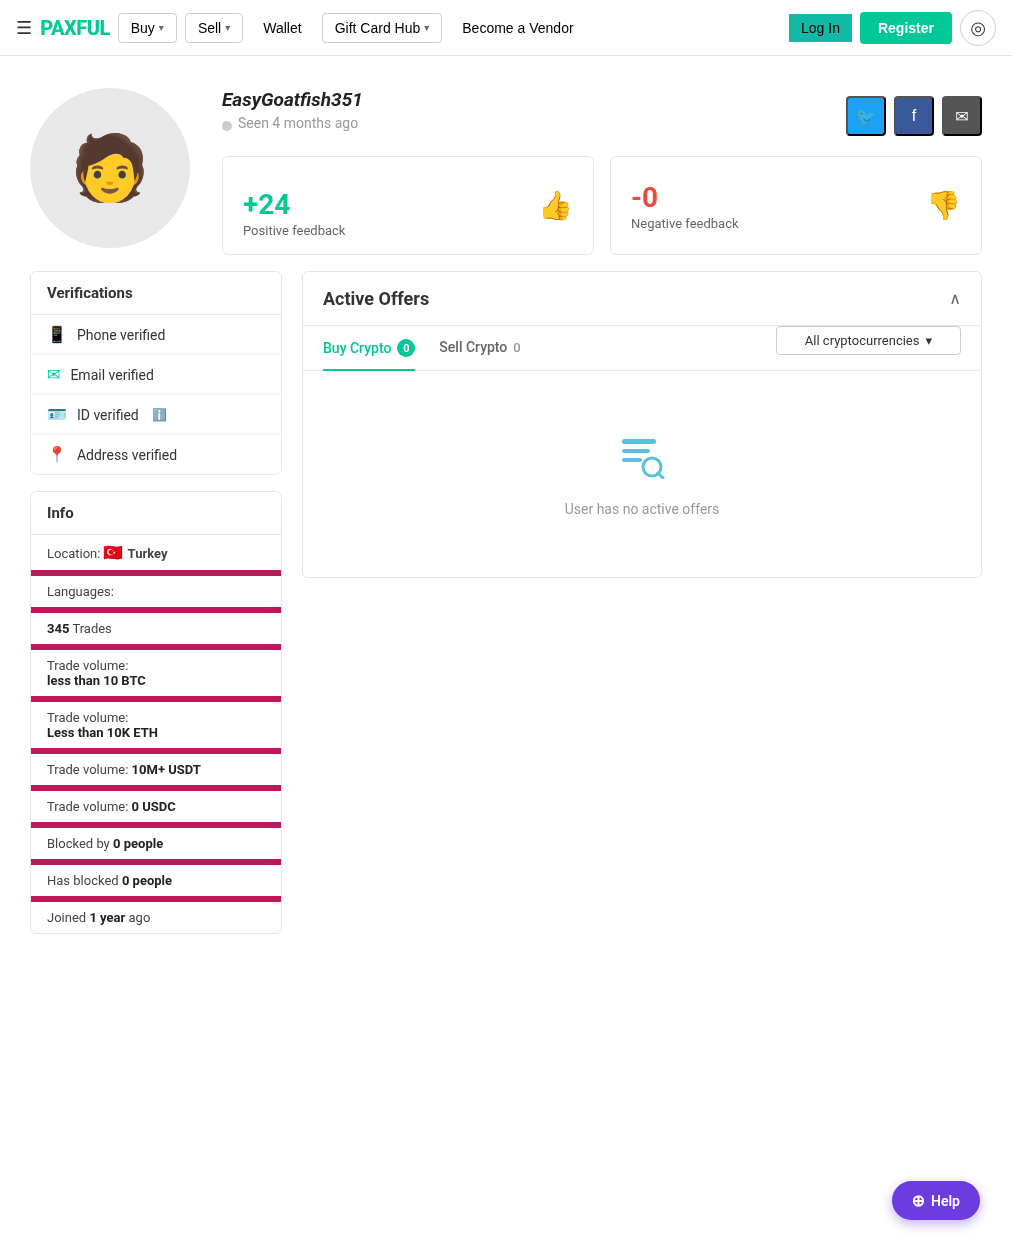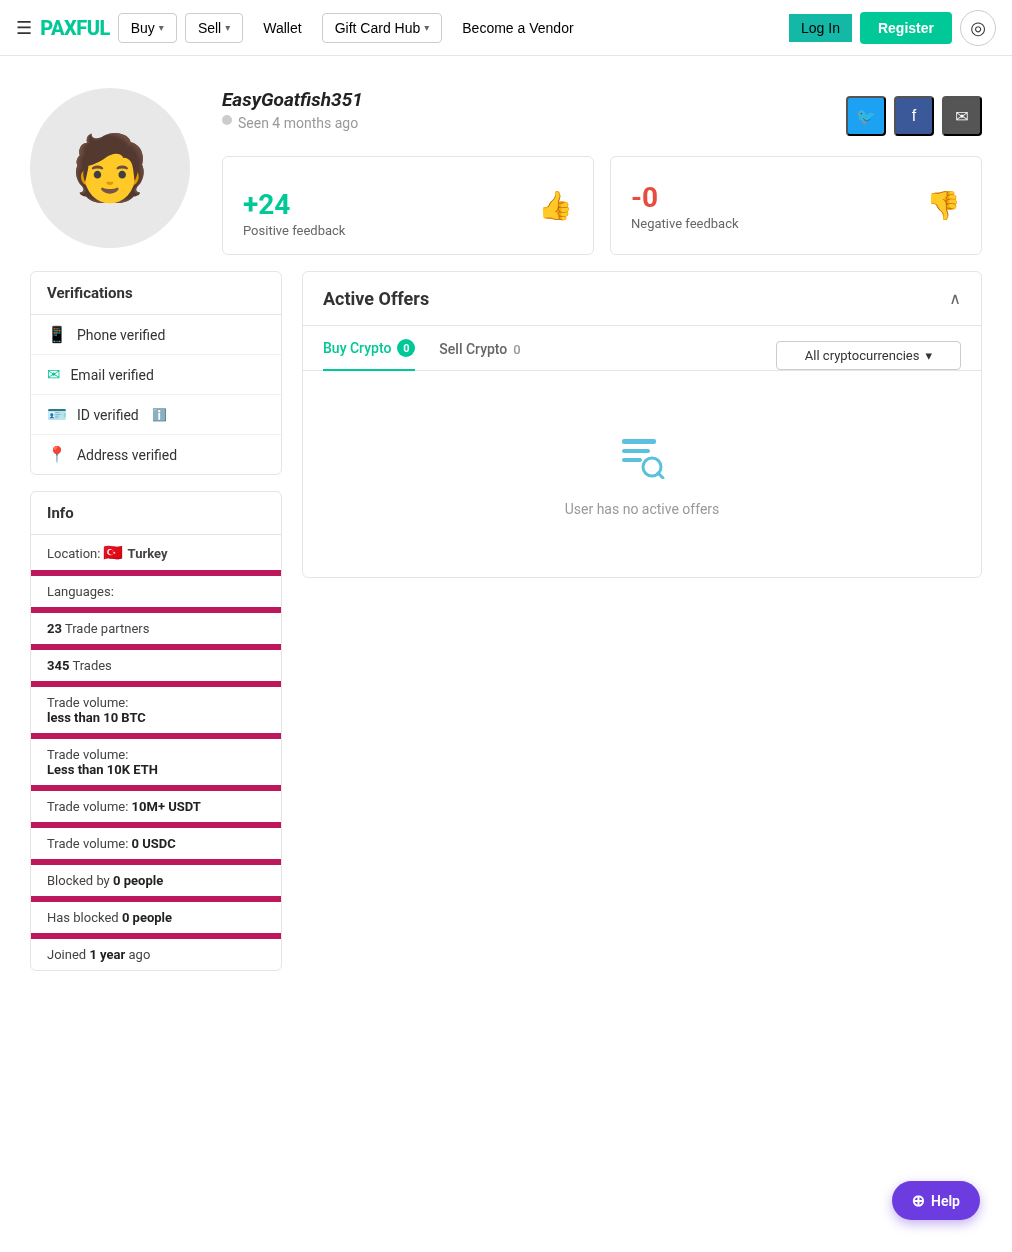--- a/index.html
+++ b/index.html
@@ -37,21 +37,21 @@
       max-width: 1000px; margin: 0 auto; padding: 32px 24px 16px;
       display: flex; align-items: flex-start; gap: 32px;
     }
     .avatar-circle {
       width: 160px; height: 160px; border-radius: 50%; background: #e8e8e8;
       display: flex; align-items: center; justify-content: center; flex-shrink: 0;
     }
     .avatar-icon { font-size: 64px; color: #999; }
     .profile-info { flex: 1; }
     .profile-name { font-size: 19px; font-weight: 700; color: #222; font-style: italic; }
-    .profile-seen { color: #999; font-size: 14px; margin-top: 4px; display: flex; align-items: flex-start; gap: 6px; }
+    .profile-seen { color: #999; font-size: 14px; margin-top: 4px; display: flex; align-items: flex-end; gap: 6px; }
     .seen-dot { width: 10px; height: 10px; border-radius: 50%; background: #ccc; display: inline-block; }
     .social-btns { display: flex; gap: 8px; margin-top: 8px; }
     .social-btn {
       width: 40px; height: 40px; border-radius: 4px; display: flex;
       align-items: center; justify-content: center; cursor: pointer; color: #fff; font-size: 16px;
     }
     .social-twitter { background: #1da1f2; }
     .social-facebook { background: #3b5998; }
     .social-email { background: #555; }
 
@@ -106,21 +106,21 @@
     
     .right-panel { flex: 1; }
     .offers-card { border: 1px solid #e5e5e5; border-radius: 6px; overflow: hidden; }
     .offers-header {
       display: flex; align-items: center; justify-content: space-between;
       padding: 16px 20px; border-bottom: 1px solid #e5e5e5;
     }
     .offers-title { font-size: 18px; font-weight: 700; }
     .chevron-up { font-size: 16px; color: #666; cursor: pointer; }
     .offers-tabs {
-      display: flex; align-items: flex-end; padding: 0 20px;
+      display: flex; align-items: flex-start; padding: 0 20px;
       border-bottom: 1px solid #e5e5e5; gap: 0;
     }
     .offers-tab {
       padding: 12px 0; margin-right: 24px; font-size: 14px; font-weight: 500;
       cursor: pointer; color: #666; display: flex; align-items: center; gap: 6px;
       border-bottom: 2px solid transparent; position: relative; top: 1px;
     }
     .offers-tab.active { color: #00c896; border-bottom-color: #00c896; }
     .tab-badge {
       background: #00c896; color: #fff; font-size: 11px; font-weight: 700;
@@ -253,24 +253,20 @@
       <div class="info-card-title">Info</div>
       <div class="info-item">
         <span>Location:</span>
         <span class="flag-emoji"> 🇹🇷 </span>
         <span class="location-name">Turkey</span>
       </div>
       <div class="info-item">
         <span>Languages:</span>
       </div>
       <div class="info-item">
-        <strong>23</strong>
-        <span> </span><span>Trade partners</span>
-      </div>
-      <div class="info-item">
         <strong>345</strong>
         <span> </span><span>Trades</span>
       </div>
       <div class="info-item">
         <span>Trade volume:</span>
         <br><strong>less than 10 BTC</strong>
       </div>
       <div class="info-item">
         <span>Trade volume:</span>
         <br><strong>Less than 10K ETH</strong>

